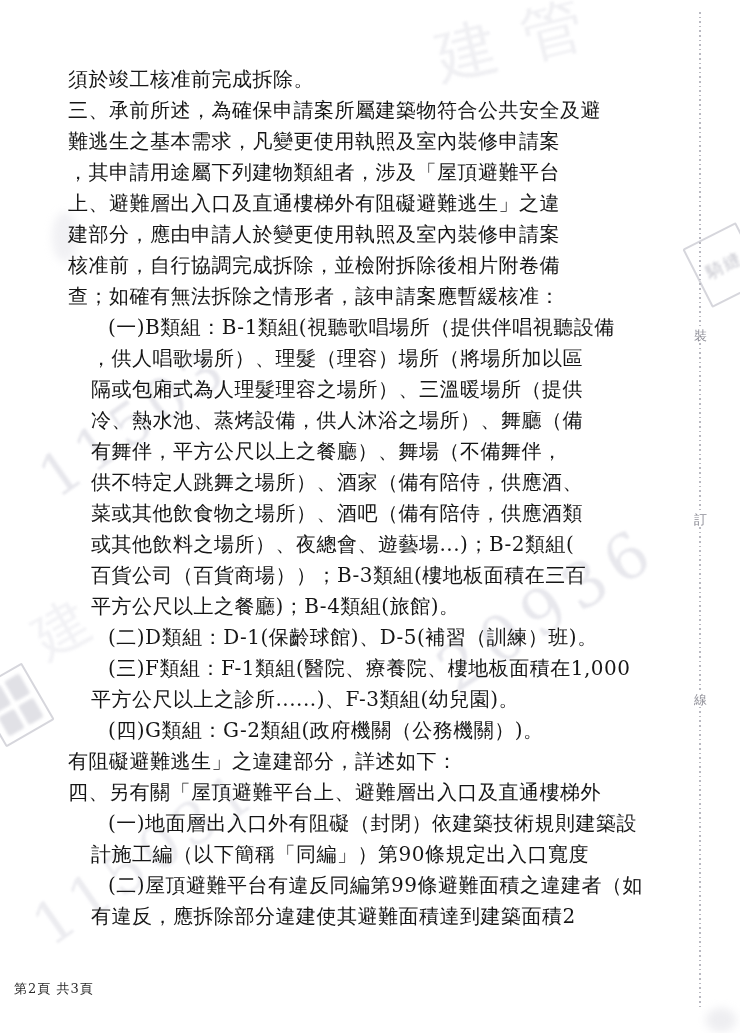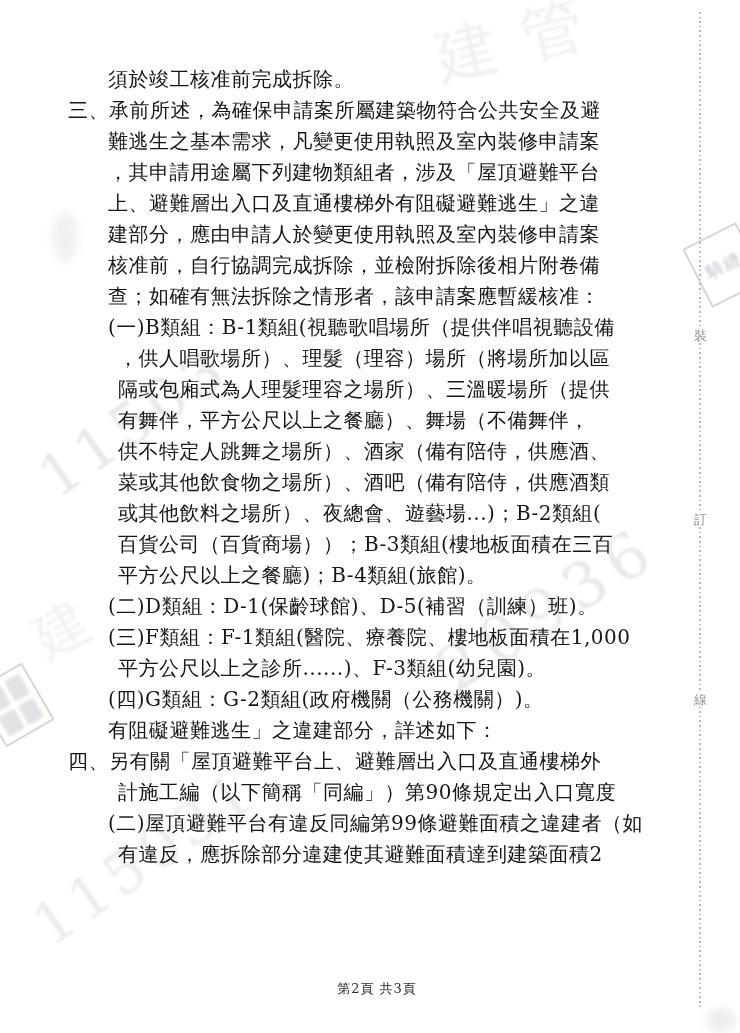--- a/index.html
+++ b/index.html
@@ -24,32 +24,32 @@
   }
   .ln {
     margin: 0;
     height: 31px;
     line-height: 31px;
     font-size: 20px;
     letter-spacing: 0.5px;
     white-space: nowrap;
     color: #161616;
   }
-  .c0 { margin-left: 108px; }  
+  .c0 { margin-left: 68px; }  
   .c1 { margin-left: 68px;  }  
   .c2 { margin-left: 108px; }  
-  .c3 { margin-left: 118px; }  
+  .c3 { margin-left: 91px; }  
 
   
   .footer {
     position: absolute;
     top: 980px;
     left: 0;
     width: 740px;
-    text-align: center;
+    text-align: left;
     font-size: 13px;
     letter-spacing: 1px;
     color: #2a2a2a;
     padding-left: 14px;
     box-sizing: border-box;
   }
 
   
   .bind-line {
     position: absolute;
@@ -188,32 +188,34 @@
     <p class="ln c1">三、承前所述，為確保申請案所屬建築物符合公共安全及避</p>
     <p class="ln c0">難逃生之基本需求，凡變更使用執照及室內裝修申請案</p>
     <p class="ln c0">，其申請用途屬下列建物類組者，涉及「屋頂避難平台</p>
     <p class="ln c0">上、避難層出入口及直通樓梯外有阻礙避難逃生」之違</p>
     <p class="ln c0">建部分，應由申請人於變更使用執照及室內裝修申請案</p>
     <p class="ln c0">核准前，自行協調完成拆除，並檢附拆除後相片附卷備</p>
     <p class="ln c0">查；如確有無法拆除之情形者，該申請案應暫緩核准：</p>
     <p class="ln c2">(一)B類組：B-1類組(視聽歌唱場所（提供伴唱視聽設備</p>
     <p class="ln c3">，供人唱歌場所）、理髮（理容）場所（將場所加以區</p>
     <p class="ln c3">隔或包廂式為人理髮理容之場所）、三溫暖場所（提供</p>
+    <p class="ln c3">冷、熱水池、蒸烤設備，供人沐浴之場所）、舞廳（備</p>
     <p class="ln c3">有舞伴，平方公尺以上之餐廳）、舞場（不備舞伴，</p>
     <p class="ln c3">供不特定人跳舞之場所）、酒家（備有陪侍，供應酒、</p>
     <p class="ln c3">菜或其他飲食物之場所）、酒吧（備有陪侍，供應酒類</p>
     <p class="ln c3">或其他飲料之場所）、夜總會、遊藝場...)；B-2類組(</p>
     <p class="ln c3">百貨公司（百貨商場））；B-3類組(樓地板面積在三百</p>
     <p class="ln c3">平方公尺以上之餐廳)；B-4類組(旅館)。</p>
     <p class="ln c2">(二)D類組：D-1(保齡球館)、D-5(補習（訓練）班)。</p>
     <p class="ln c2">(三)F類組：F-1類組(醫院、療養院、樓地板面積在1,000</p>
     <p class="ln c3">平方公尺以上之診所......)、F-3類組(幼兒園)。</p>
     <p class="ln c2">(四)G類組：G-2類組(政府機關（公務機關）)。</p>
     <p class="ln c0">有阻礙避難逃生」之違建部分，詳述如下：</p>
     <p class="ln c1">四、另有關「屋頂避難平台上、避難層出入口及直通樓梯外</p>
+    <p class="ln c2">(一)地面層出入口外有阻礙（封閉）依建築技術規則建築設</p>
     <p class="ln c3">計施工編（以下簡稱「同編」）第90條規定出入口寬度</p>
     <p class="ln c2">(二)屋頂避難平台有違反同編第99條避難面積之違建者（如</p>
     <p class="ln c3">有違反，應拆除部分違建使其避難面積達到建築面積2</p>
   </main>
 
   <div class="footer">第2頁 共3頁</div>
 
 </div>
 
 </body></html>

